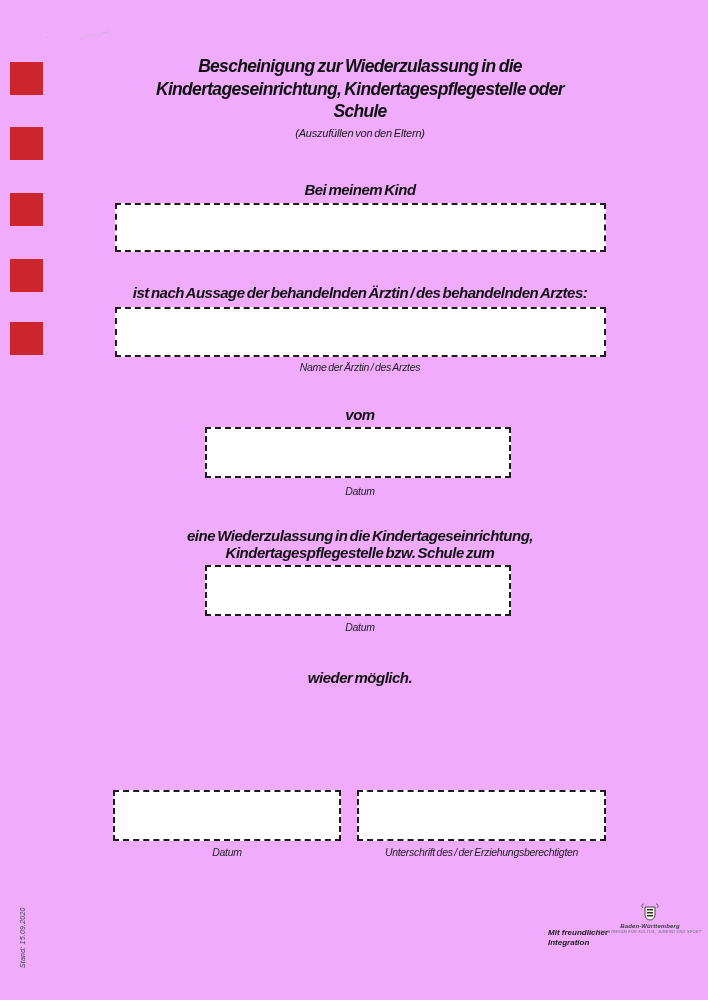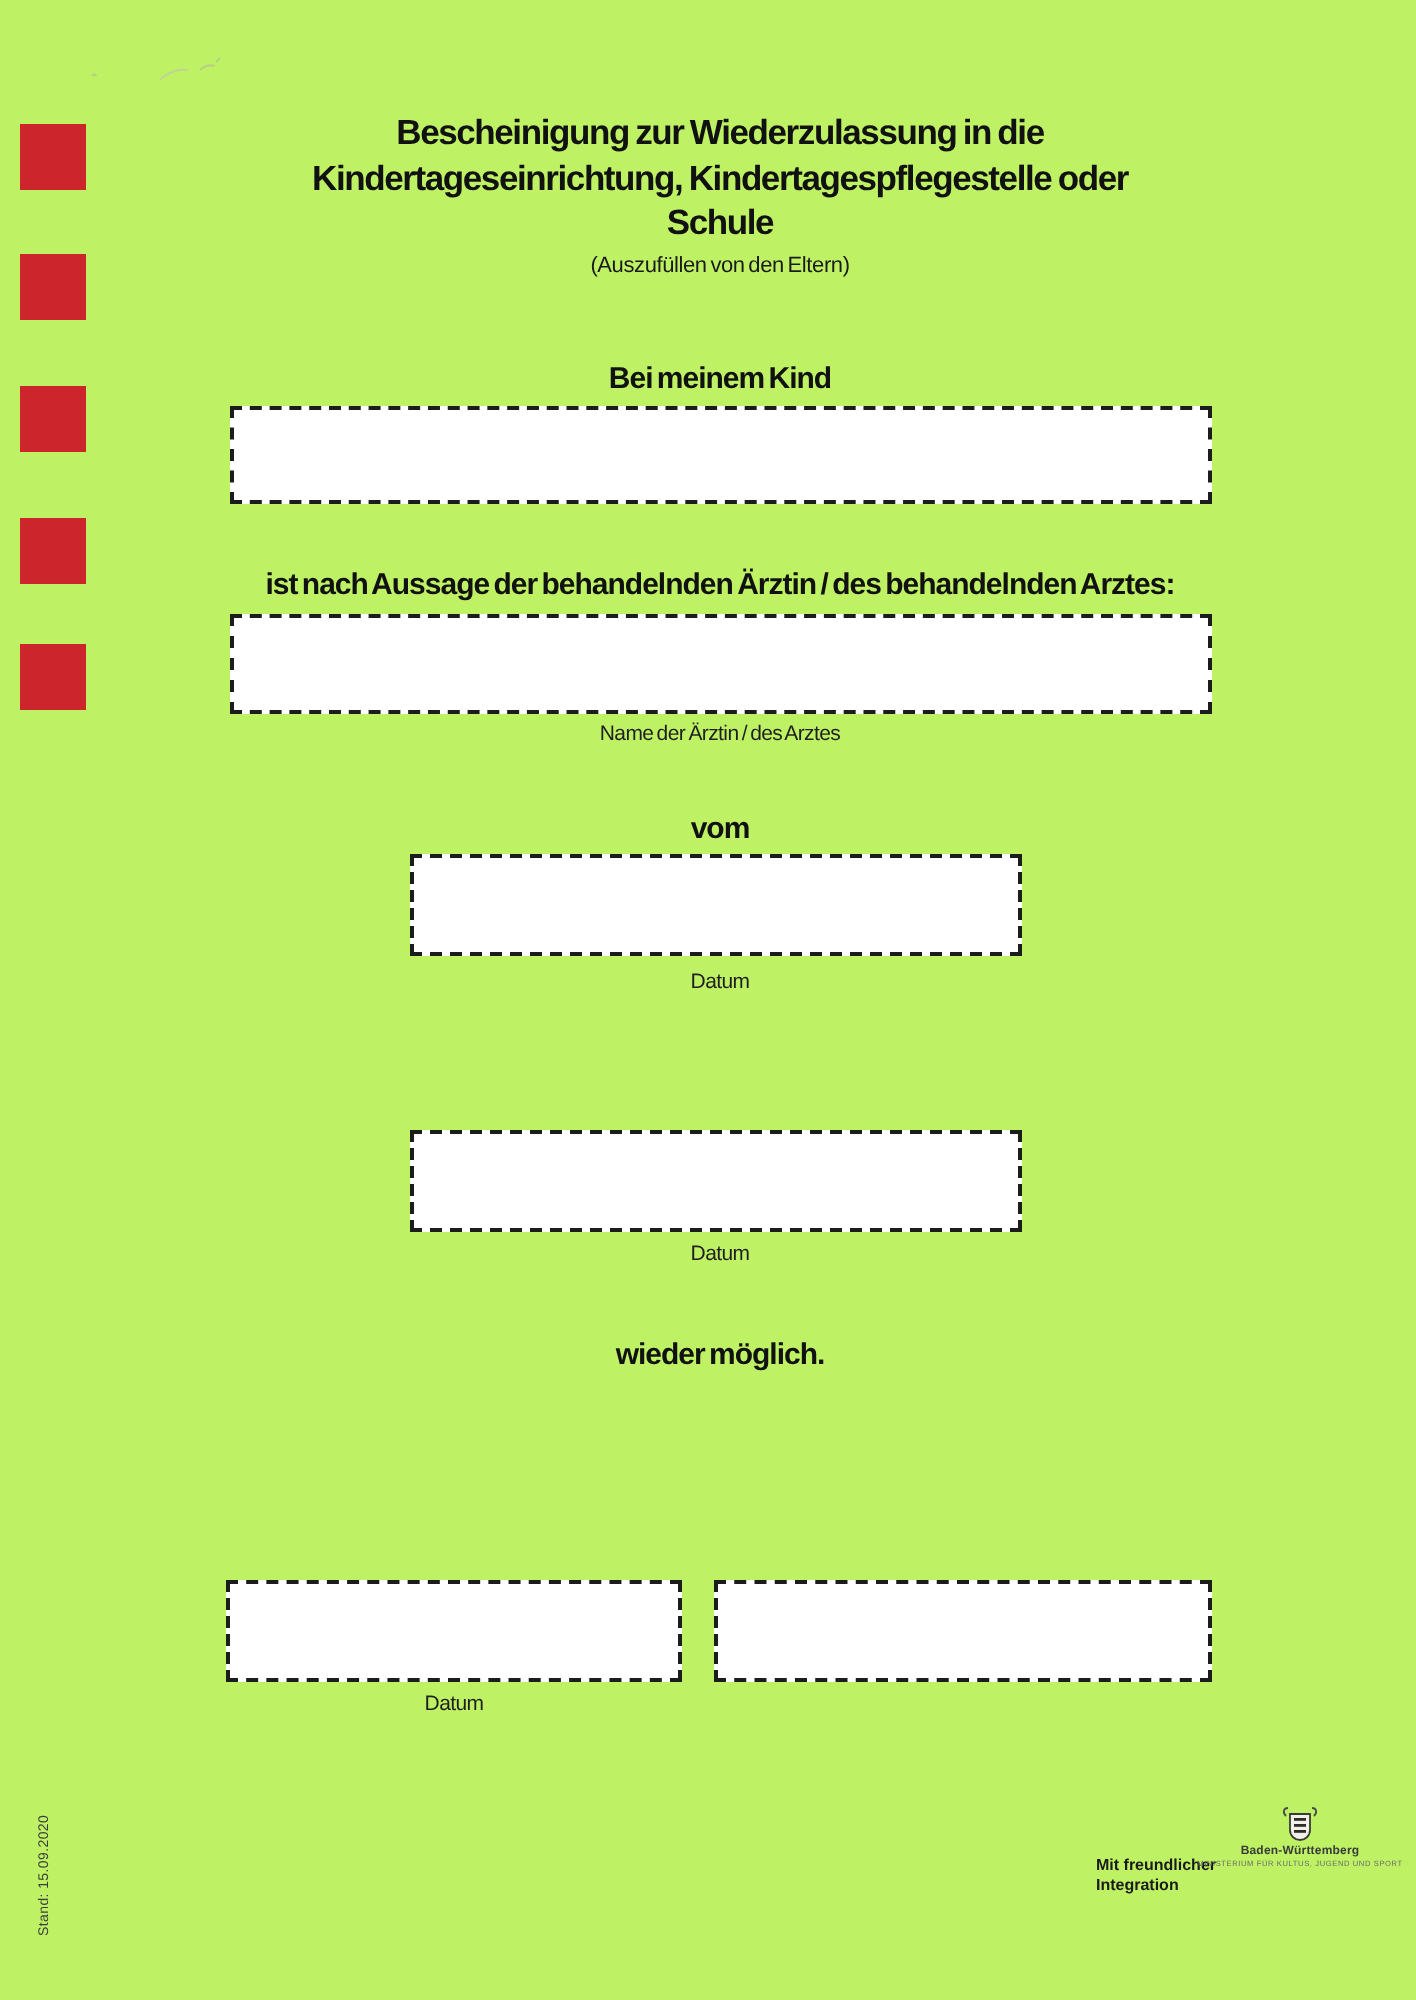--- a/index.html
+++ b/index.html
@@ -1,18 +1,18 @@
 <!DOCTYPE html>
 <html><head>
 <meta charset="utf-8">
 <style>
   html,body{margin:0;padding:0;background:#fff;}
   .page{
-    position:relative;width:708px;height:1000px;background:#bef264;overflow:hidden;
-    font-family:"Liberation Sans","DejaVu Sans",sans-serif;color:#141414;
+    position:relative;width:708px;height:1000px;background:#f0abfc;overflow:hidden;
+    font-family:"Liberation Sans","DejaVu Sans",sans-serif;color:#141414;font-style:italic;
   }
   
   .reg-mark{position:absolute;left:10px;width:33px;height:33px;background:#cc262c;}
   
   .title{
     position:absolute;left:140px;top:55px;width:440px;text-align:center;
     font-size:17.5px;font-weight:bold;line-height:22.5px;letter-spacing:-0.7px;word-spacing:-1px;color:#111;
   }
   .subtitle{
     position:absolute;left:6px;top:127px;width:708px;text-align:center;
@@ -85,28 +85,30 @@
   <div class="field" style="left:115px;top:203px;width:491px;height:49px"></div>
 
   <div class="heading" style="top:284px">ist nach Aussage der behandelnden Ärztin / des behandelnden Arztes:</div>
   <div class="field" style="left:115px;top:307px;width:491px;height:50px"></div>
   <div class="small-label" style="left:6px;top:361px;width:708px">Name der Ärztin / des Arztes</div>
 
   <div class="heading" style="top:406px">vom</div>
   <div class="field" style="left:205px;top:427px;width:306px;height:51px"></div>
   <div class="small-label" style="left:6px;top:485px;width:708px">Datum</div>
 
+  <div class="heading-block" style="top:527px">eine Wiederzulassung in die Kindertageseinrichtung, Kindertagespflegestelle bzw. Schule zum</div>
   <div class="field" style="left:205px;top:565px;width:306px;height:51px"></div>
   <div class="small-label" style="left:6px;top:621px;width:708px">Datum</div>
 
   <div class="heading" style="top:669px">wieder möglich.</div>
 
   <div class="field" style="left:113px;top:790px;width:228px;height:51px"></div>
   <div class="field" style="left:357px;top:790px;width:249px;height:51px"></div>
   <div class="small-label" style="left:113px;top:846px;width:228px">Datum</div>
+  <div class="small-label" style="left:357px;top:846px;width:249px">Unterschrift des / der Erziehungsberechtigten</div>
 
 
 
   <div class="permission-note">
     <span>Mit freundlicher</span><br>
     <span>Integration</span>
   </div>
 
   <div class="bw-logo">
     <svg class="bw-crest" width="22" height="20" viewBox="0 0 22 20">

